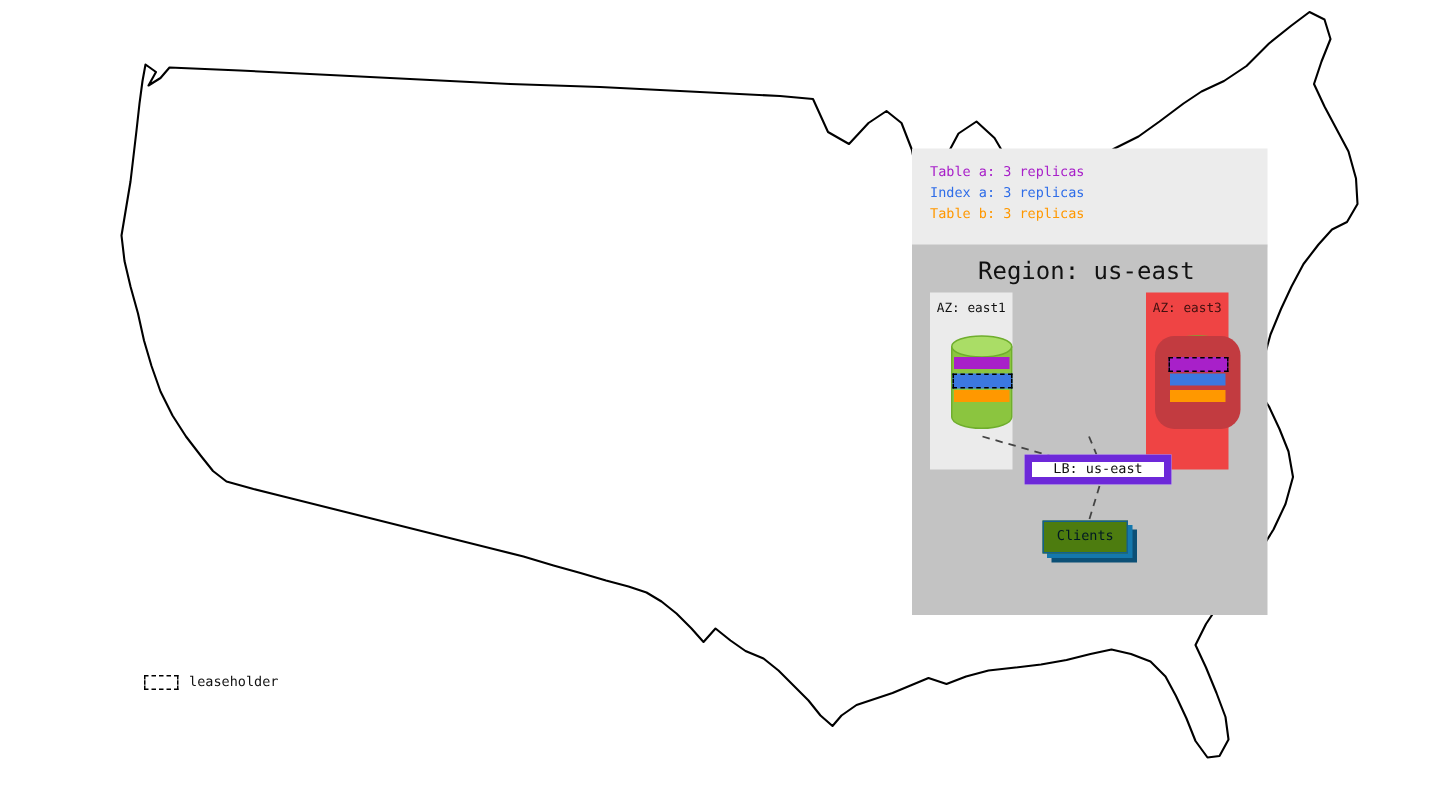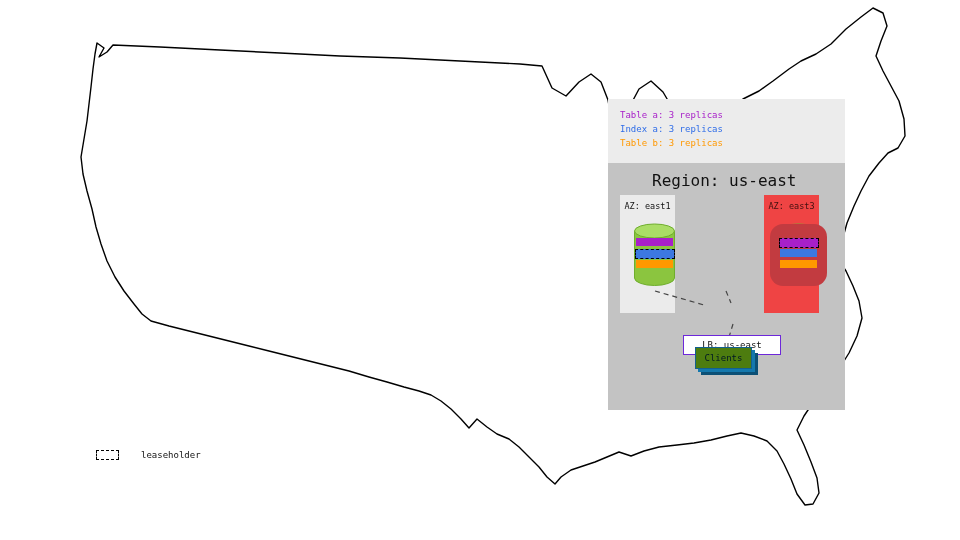--- a/index.html
+++ b/index.html
@@ -51,36 +51,36 @@
     border:1.6px dashed #000; box-sizing:border-box;
     height:10px; width:40px; left:1.5px;
   }
 
   
   .connectors { position:absolute; left:0; top:0; z-index:2; pointer-events:none; }
 
   
   .lb-box {
     position:absolute; left:683px; top:303px; width:98px; height:20px;
-    background:#ffffff; border:1px solid #6d28d9; box-sizing:border-box; z-index:3;
-    display:flex; align-items:center; justify-content:center; font-size:9px;margin-top:32px;
+    background:#ffffff; border:5px solid #6d28d9; box-sizing:border-box; z-index:3;
+    display:flex; align-items:center; justify-content:center; font-size:9px;
   }
 
   
   .clients-box {
     position:absolute; left:695px; top:347px; width:57px; height:22px;
     background:#4d7c0f; border:1px solid #13608e; box-sizing:border-box; z-index:3;
     display:flex; align-items:center; justify-content:center; font-size:9px; color:#001824;
     box-shadow:3px 3px 0 #1478ad, 6px 6px 0 #0c5076;
   }
 
   
   .lease-legend {
     position:absolute; left:96px; top:450px; z-index:1;
-    display:flex; align-items:center; gap:22px; font-size:9px; color:#111;
+    display:flex; align-items:center; gap:7px; font-size:9px; color:#111;
   }
   .lease-swatch {
     width:23px; height:10px; border:1.6px dashed #000; background:#fff; box-sizing:border-box;
   }
 </style>
 </head>
 <body>
 
 <div class="stage">
 

